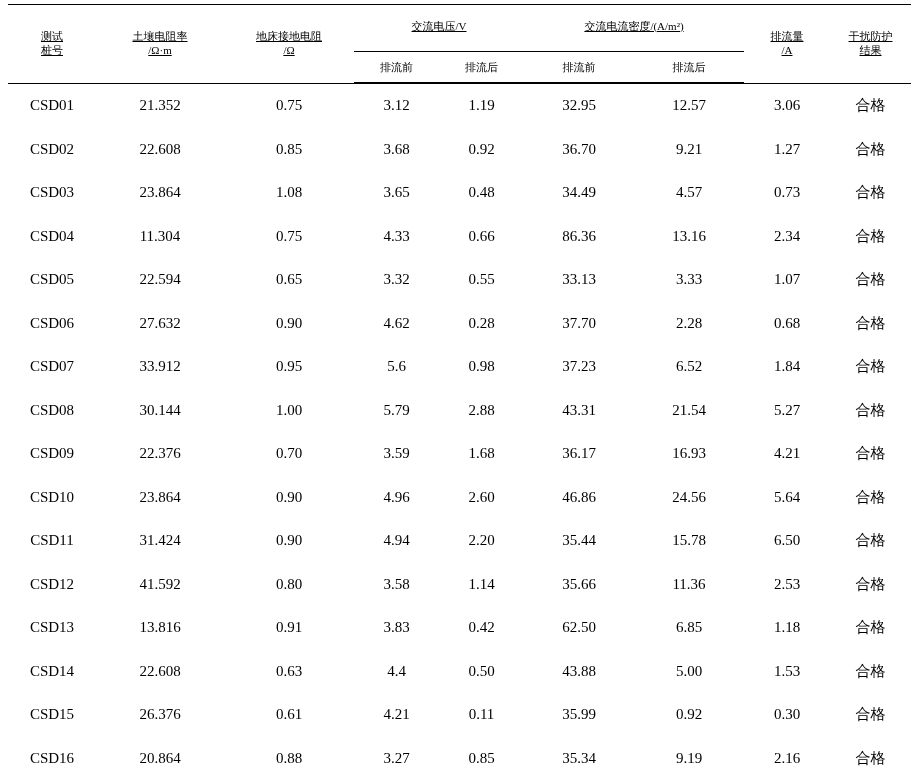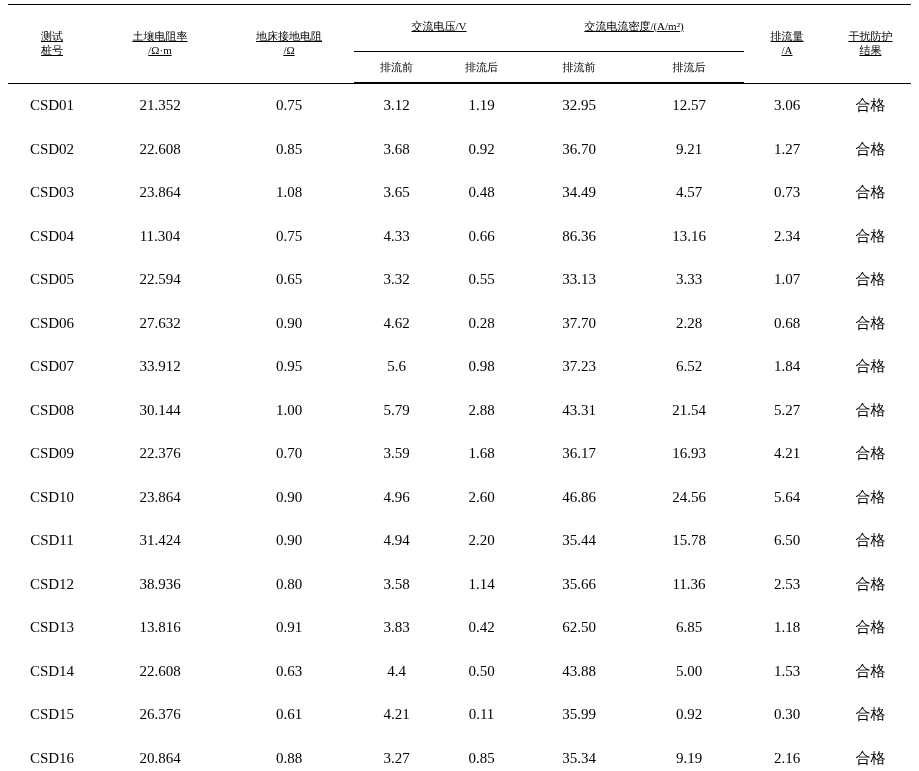--- a/index.html
+++ b/index.html
@@ -249,21 +249,21 @@
           <td>0.90</td>
           <td>4.94</td>
           <td>2.20</td>
           <td>35.44</td>
           <td>15.78</td>
           <td>6.50</td>
           <td>合格</td>
         </tr>
         <tr>
           <td>CSD12</td>
-          <td>38.936</td>
+          <td>41.592</td>
           <td>0.80</td>
           <td>3.58</td>
           <td>1.14</td>
           <td>35.66</td>
           <td>11.36</td>
           <td>2.53</td>
           <td>合格</td>
         </tr>
         <tr>
           <td>CSD13</td>

